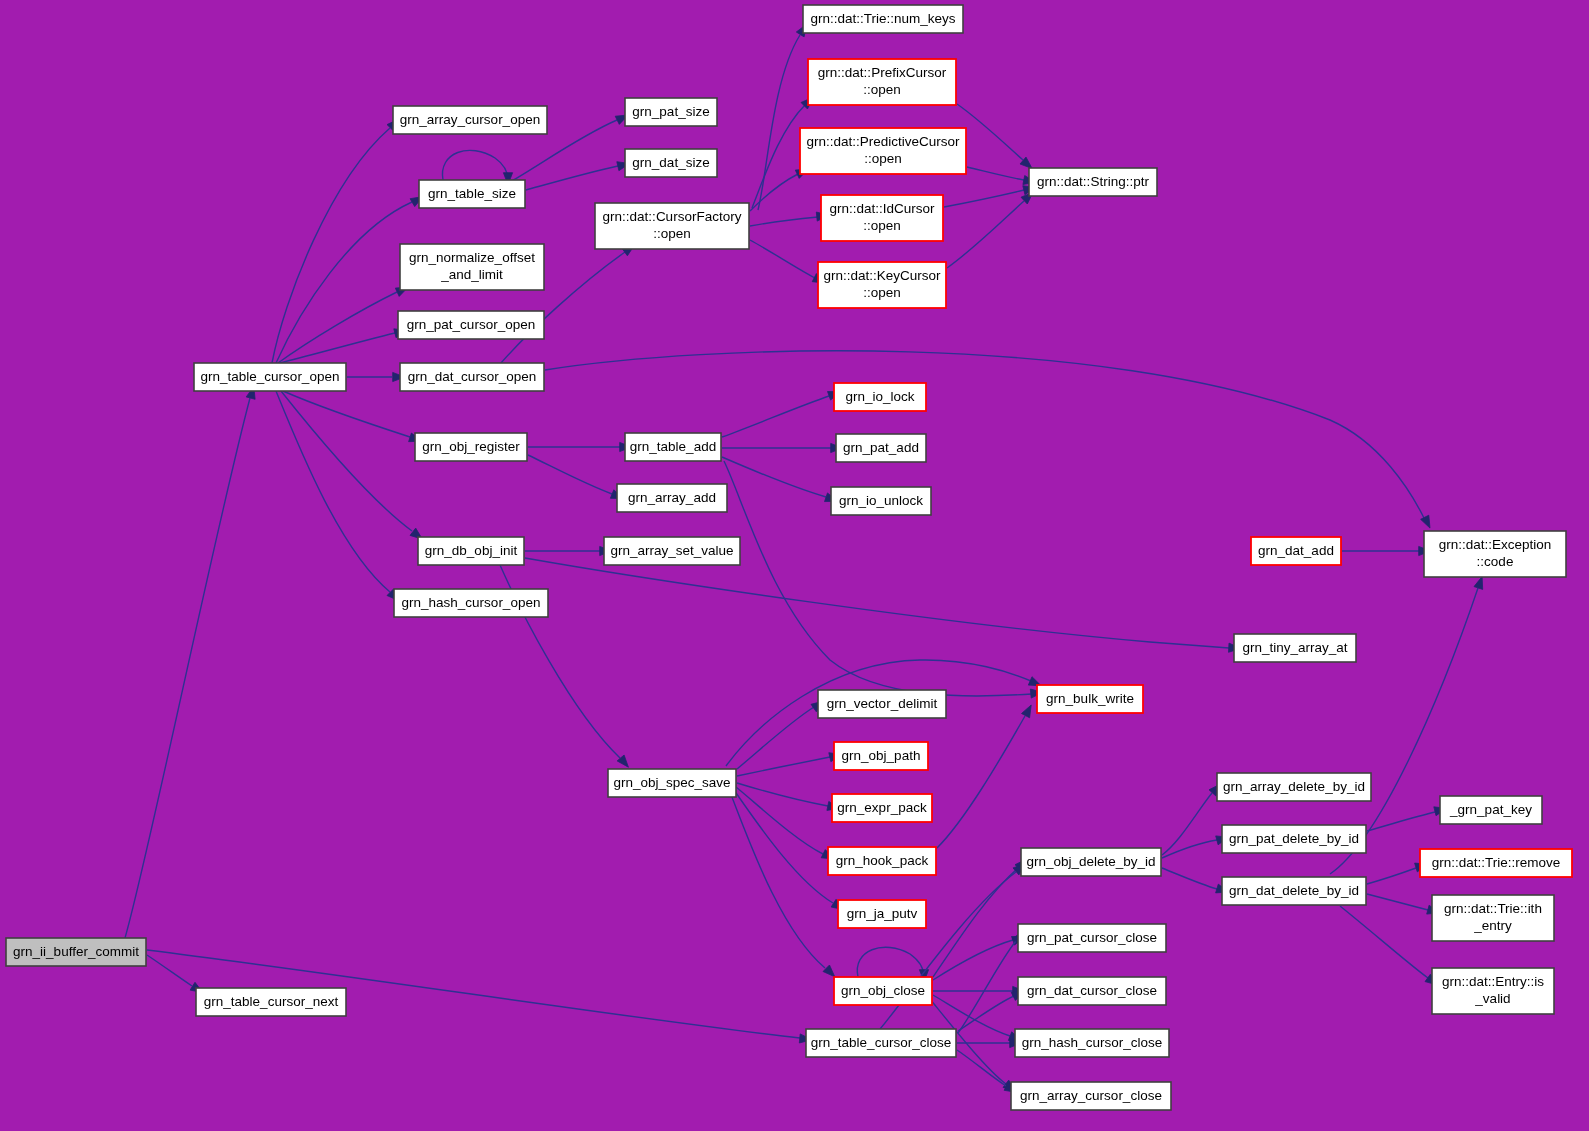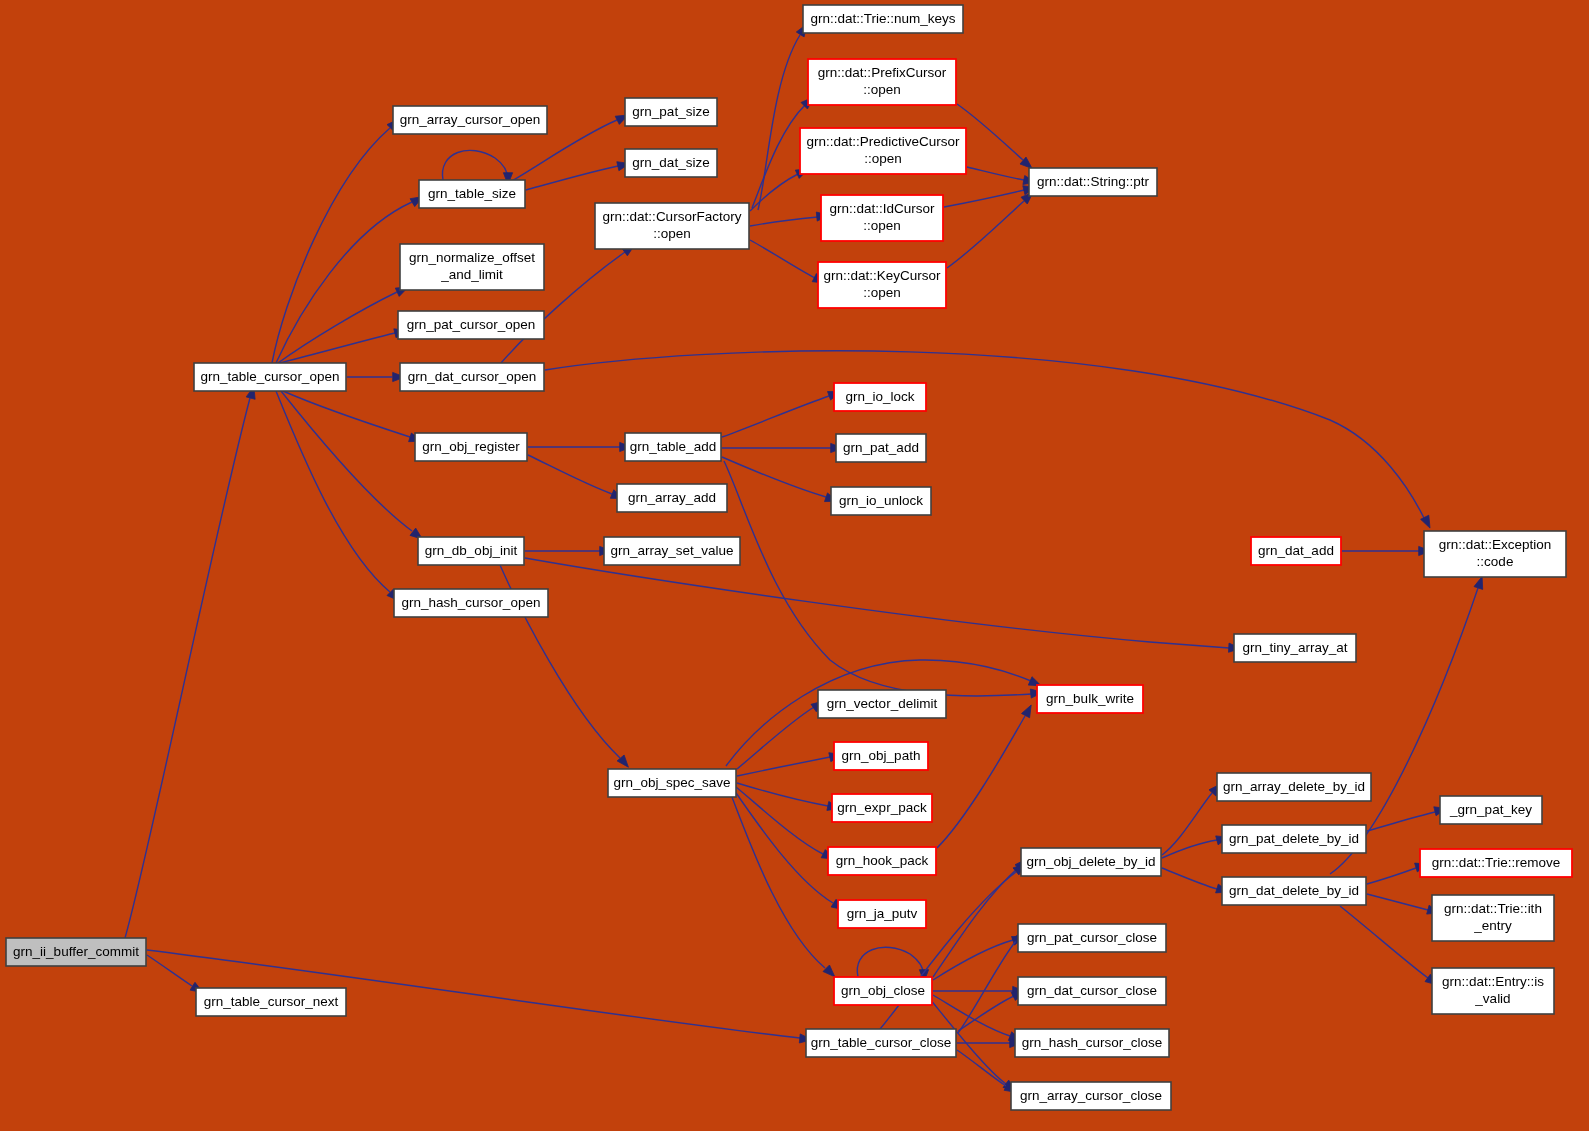--- a/index.html
+++ b/index.html
@@ -4,21 +4,21 @@
 <style>
   html, body {
     margin: 0;
     padding: 0;
     background: #ffffff;
   }
   #canvas {
     position: relative;
     width: 1589px;
     height: 1131px;
-    background: #c2410c;
+    background: #a21caf;
     font-family: "Liberation Sans", sans-serif;
   }
   svg.graph {
     position: absolute;
     top: 0;
     left: 0;
     width: 1589px;
     height: 1131px;
   }
   .edge-path {

